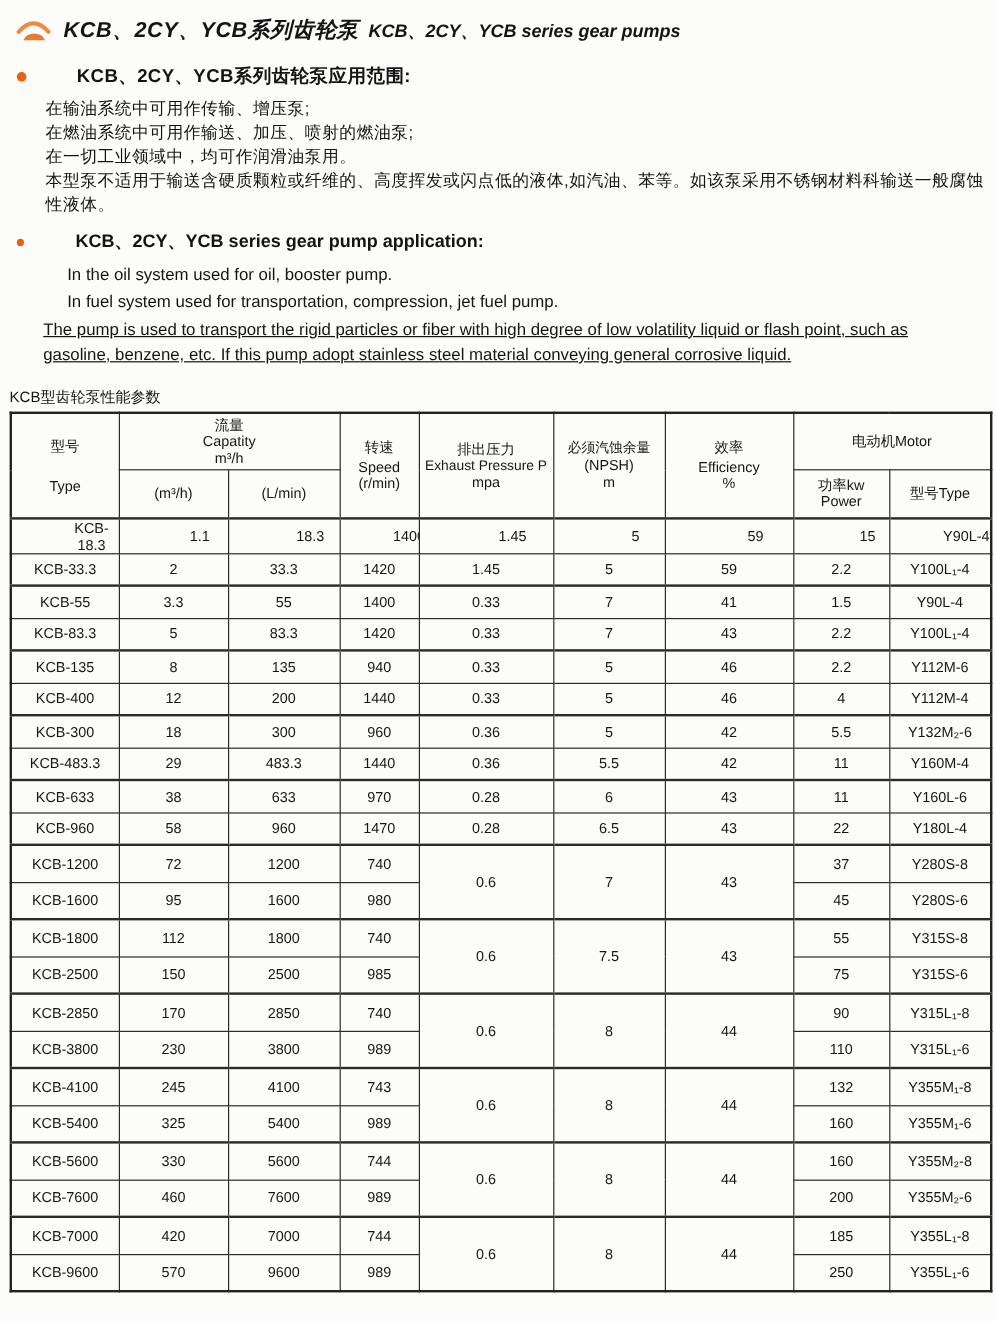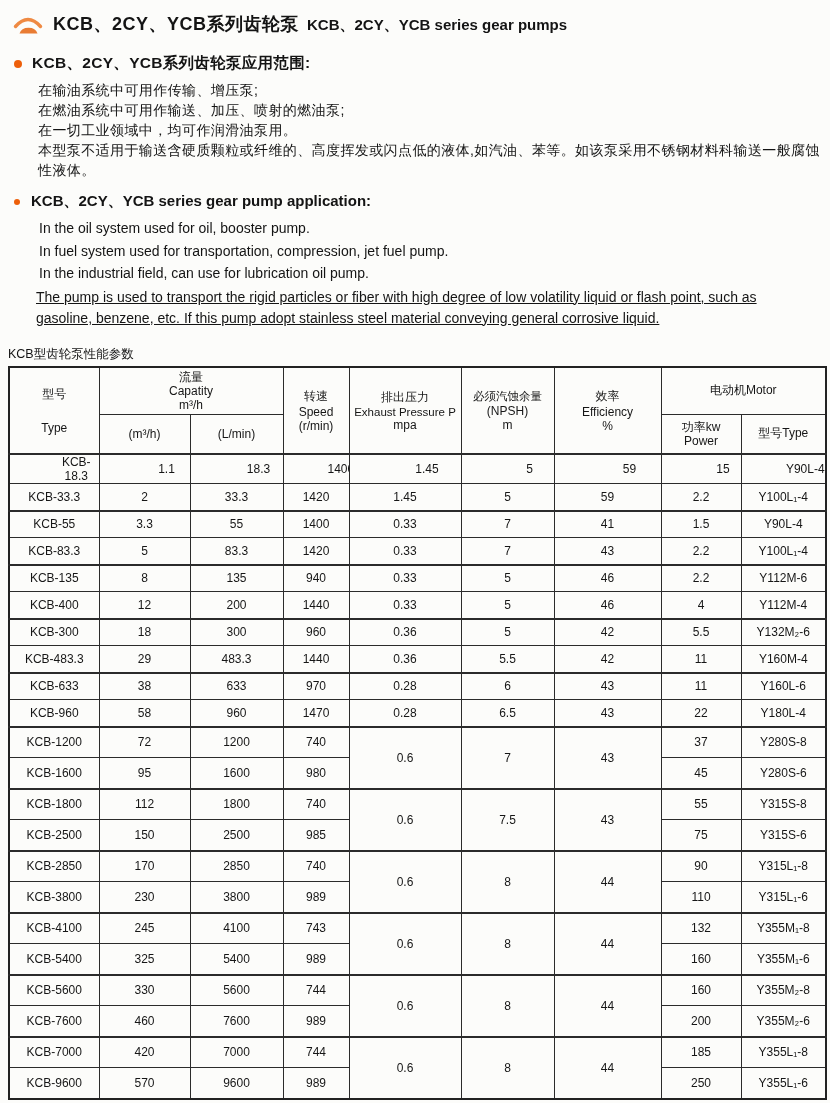--- a/index.html
+++ b/index.html
@@ -6,37 +6,37 @@
   html,body { background:#ffffff; }
   body {
     width:830px; height:1103px;
     font-family:"Liberation Sans","DejaVu Sans",sans-serif;
     color:#141414; background:#fcfcfa;
     overflow:hidden;
   }
   .page { padding:10px 8px 0 8px; }
 
   
-  .doc-title { display:flex; align-items:flex-start; gap:9px; margin:2px 0 16px 4px; }
+  .doc-title { display:flex; align-items:center; gap:9px; margin:2px 0 16px 4px;font-style:italic; }
   .logo { width:32px; height:25px; flex:0 0 auto; }
   .titles { display:flex; align-items:baseline; gap:8px; }
   .title-zh { font-size:18px; font-weight:bold; letter-spacing:0.5px; }
   .title-en { font-size:15px; font-weight:bold; }
 
   
-  .sec-heading { display:flex; align-items:center; margin:12px 0 6px 6px; }
+  .sec-heading { display:flex; align-items:center; margin:12px 0 6px 6px;gap:32px; }
   .bullet { border-radius:50%; background:#ED5F0A; flex:0 0 auto; }
   .bullet-lg { width:8px; height:8px; margin-right:10px; }
   .bullet-sm { width:6px; height:6px; margin-right:11px; }
   .sec-heading .h-zh { font-size:15.5px; font-weight:bold; letter-spacing:0.3px; }
   .sec-heading .h-en { font-size:15px; font-weight:bold; }
 
   .zh-lines { margin-left:30px; }
   .zh-lines p { font-size:14px; line-height:20px; letter-spacing:0.4px; }
-  .en-lines { margin-left:31px; }
+  .en-lines { margin-left:48px; }
   .en-lines p { font-size:14px; line-height:22.5px; }
   .en-para { margin:2px 0 0 28px; width:778px; font-size:14px; line-height:21px;text-decoration:underline; }
 
   
   .tbl-title { margin:17px 0 0 0; font-size:12.5px; line-height:17px; }
 
   
   table.perf {
     border-collapse:collapse; table-layout:fixed;
     width:817px; margin-top:3px;
@@ -95,21 +95,20 @@
   </section>
 
   <section>
     <div class="sec-heading">
       <span class="bullet bullet-sm"></span>
       <span class="h-en">KCB、2CY、YCB series gear pump application:</span>
     </div>
     <div class="en-lines">
       <p>In the oil system used for oil, booster pump.</p>
       <p>In fuel system used for transportation, compression, jet fuel pump.</p>
-      <p>In the industrial field, can use for lubrication oil pump.</p>
     </div>
     <p class="en-para">The pump is used to transport the rigid particles or fiber with high degree of low volatility liquid or flash point, such as gasoline, benzene, etc. If this pump adopt stainless steel material conveying general corrosive liquid.</p>
   </section>
 
   <p class="tbl-title">KCB型齿轮泵性能参数</p>
 
   <table class="perf">
     <colgroup>
       <col style="width:90px">
         <col style="width:91px">

